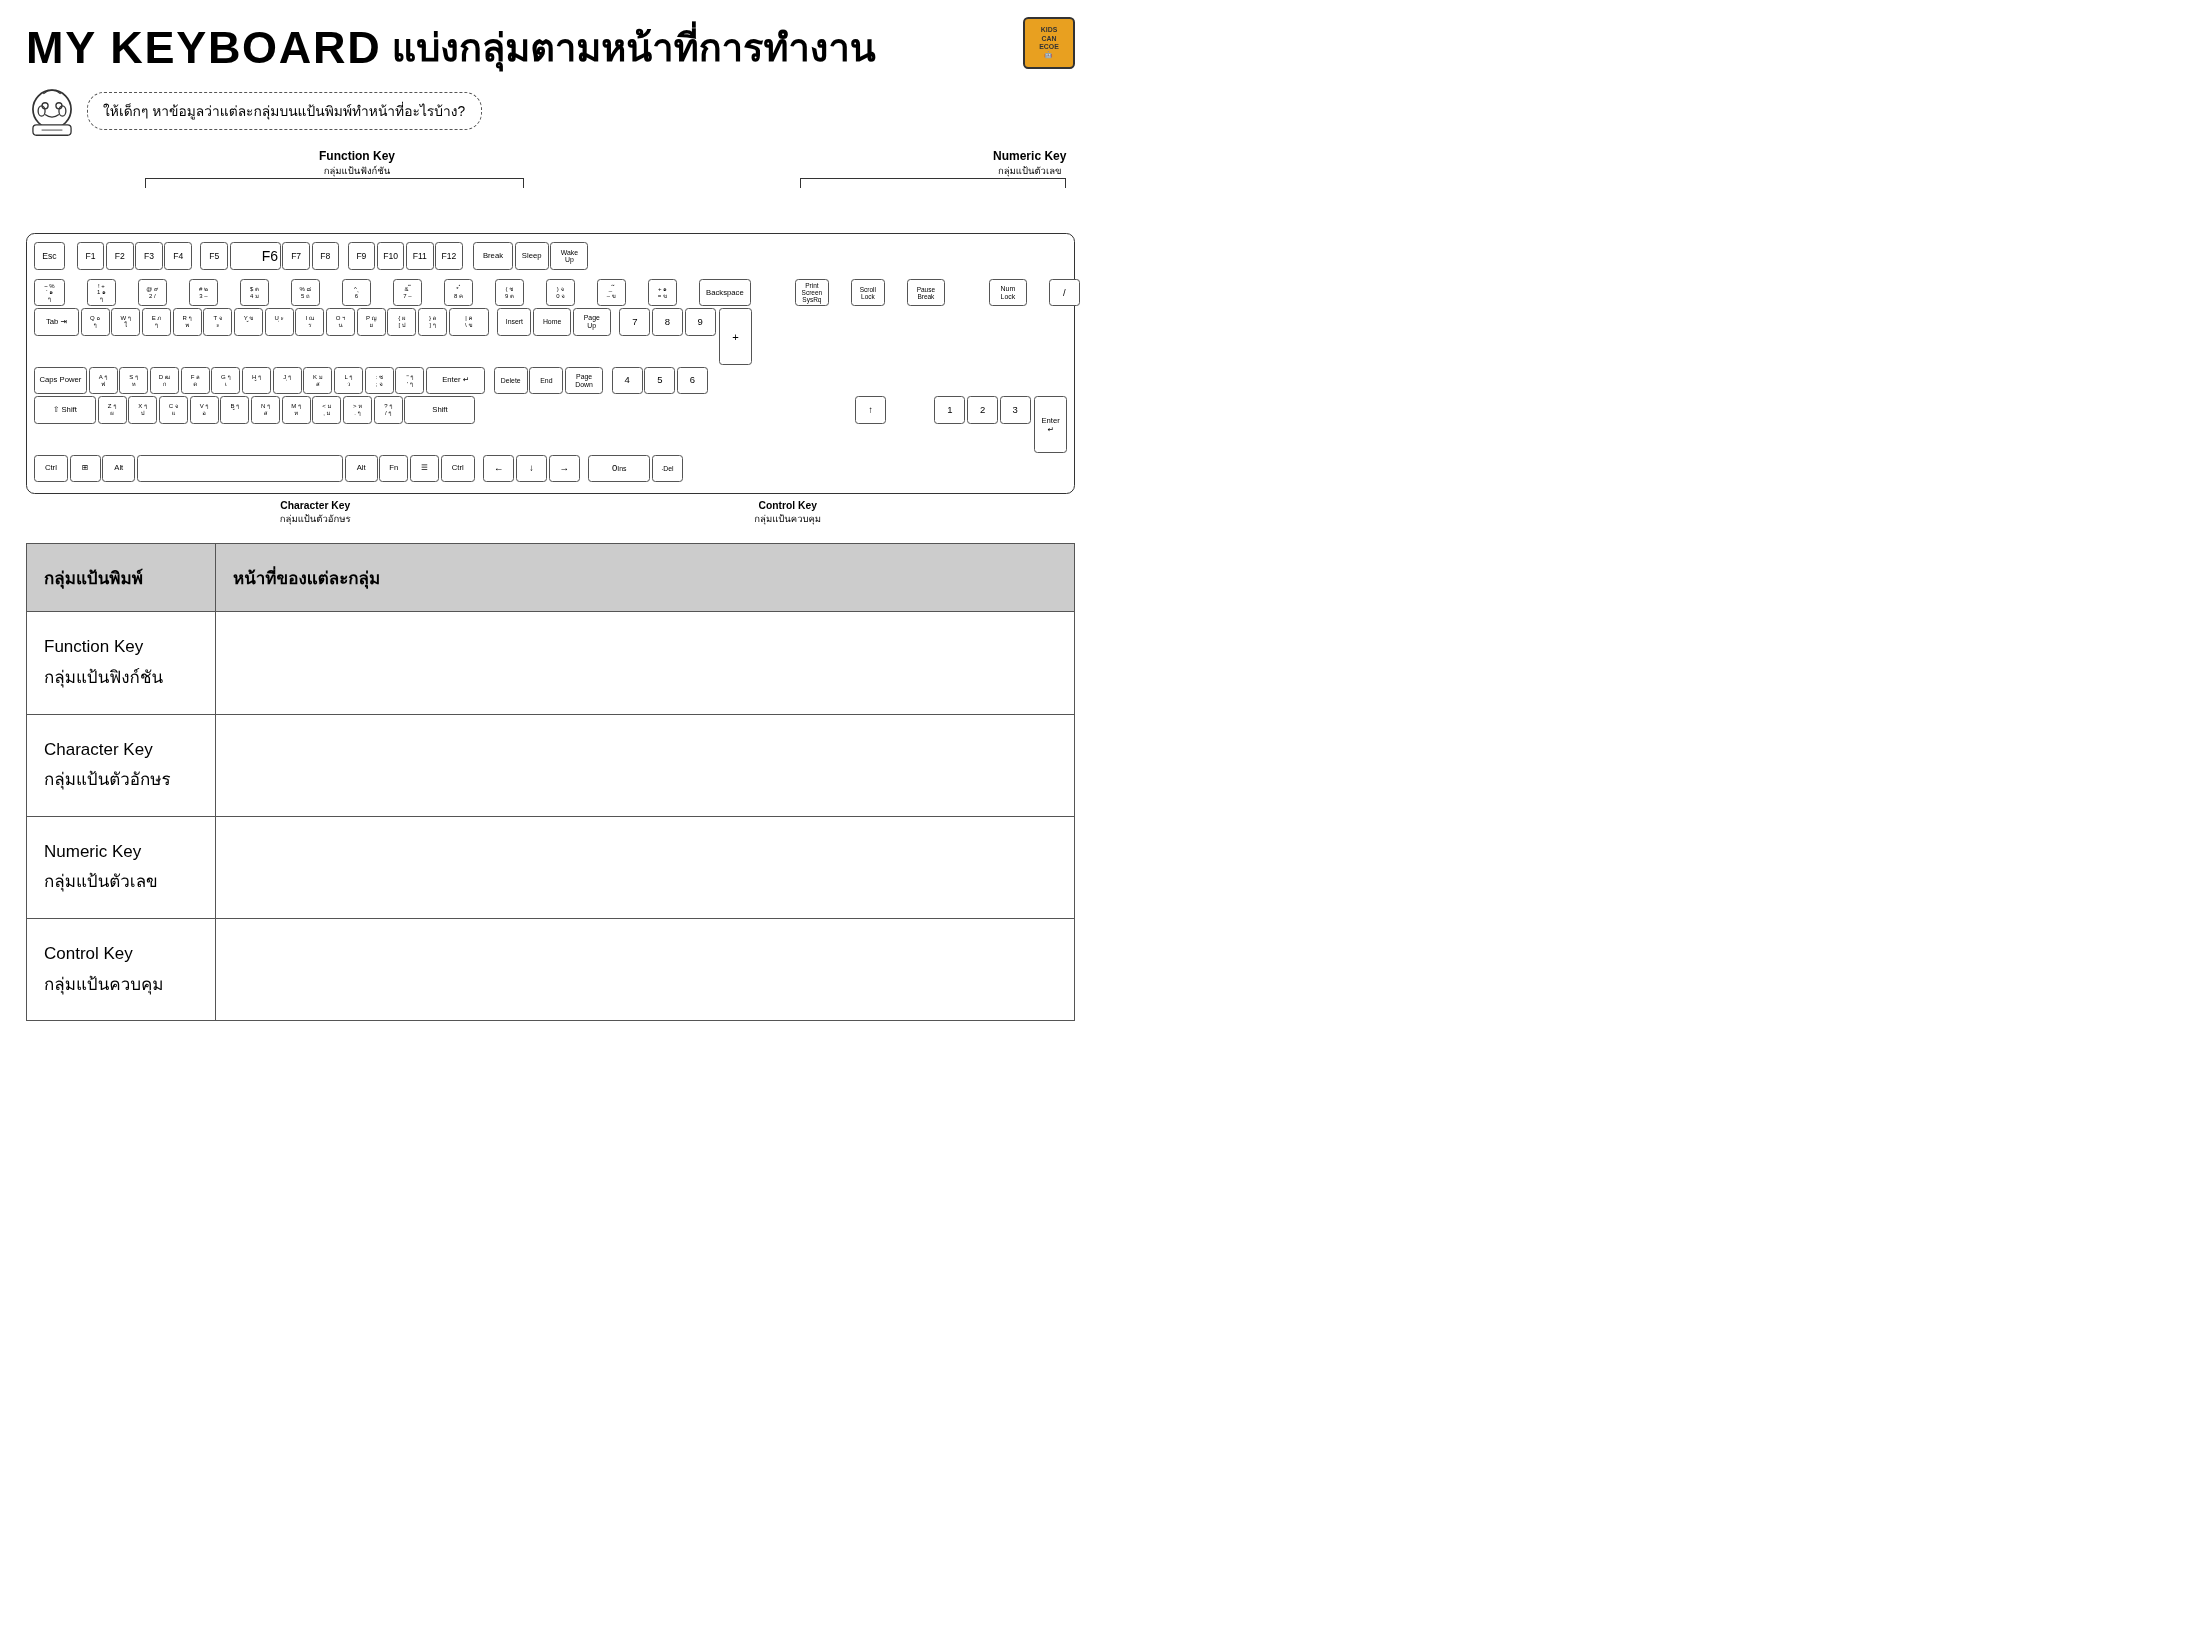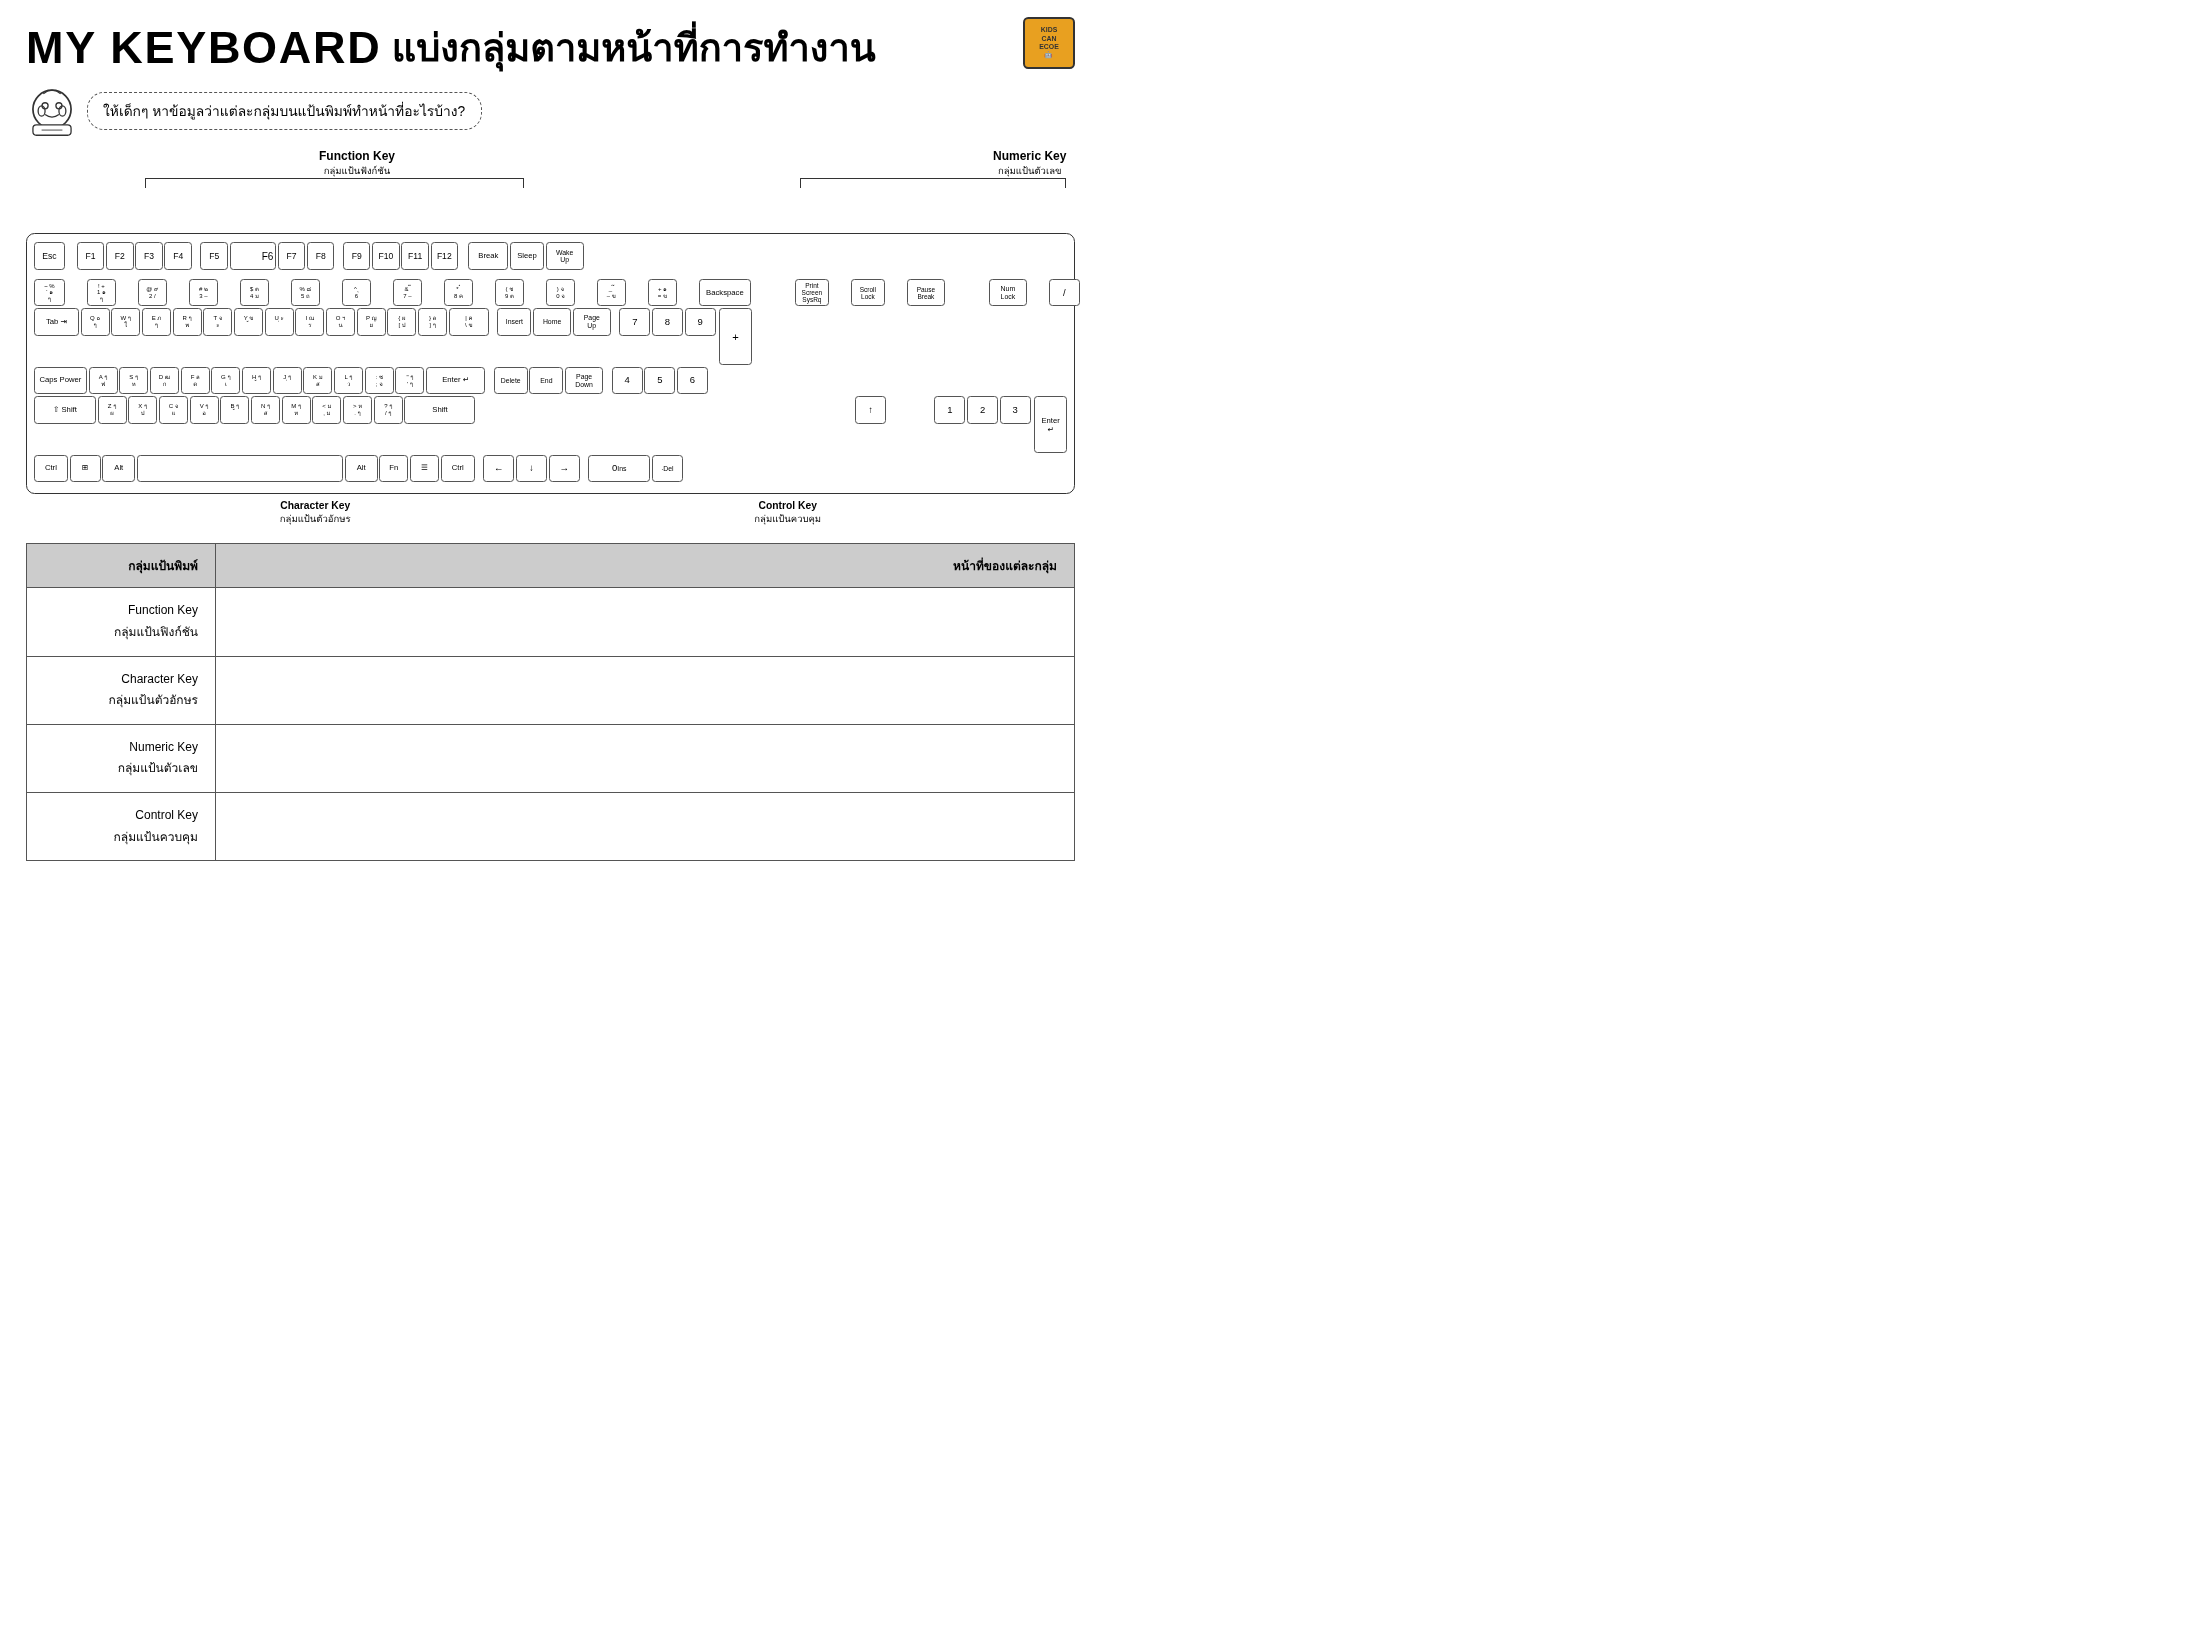--- a/index.html
+++ b/index.html
@@ -122,23 +122,23 @@
     }
 
     
     .info-table {
       width: 100%;
       border-collapse: collapse;
       margin-top: 8.6px;
     }
     .info-table th, .info-table td {
       border: 1.3px solid #555;
-      padding: 12px 17px;
-      text-align: right;
-      font-size: 12px;
+      padding: 20px 17px;
+      text-align: left;
+      font-size: 17px;
     }
     .info-table th {
       background: #ccc;
       font-weight: bold;
     }
     .info-table td:first-child {
       width: 189px;
     }
     .info-table td:last-child {
       background: white;
@@ -236,21 +236,21 @@
 
     <div class="kb-row">
       <div class="key w-esc" style="font-size:8.6px;">Esc</div>
       <div style="width:8.6px;"></div>
       <div class="key w-fn" style="font-size:8.6px;">F1</div>
       <div class="key w-fn" style="font-size:8.6px;">F2</div>
       <div class="key w-fn" style="font-size:8.6px;">F3</div>
       <div class="key w-fn" style="font-size:8.6px;">F4</div>
       <div style="width:5.2px;"></div>
       <div class="key w-fn" style="font-size:8.6px;">F5</div>
-      <div class="key w-fn" style="font-size:10px;padding-left:31px;">F6</div>
+      <div class="key w-fn" style="font-size:14px;padding-left:31px;">F6</div>
       <div class="key w-fn" style="font-size:8.6px;">F7</div>
       <div class="key w-fn" style="font-size:8.6px;">F8</div>
       <div style="width:5.2px;"></div>
       <div class="key w-fn" style="font-size:8.6px;">F9</div>
       <div class="key w-fn" style="font-size:8.6px;">F10</div>
       <div class="key w-fn" style="font-size:8.6px;">F11</div>
       <div class="key w-fn" style="font-size:8.6px;">F12</div>
       <div style="width:6.9px;"></div>
       <div class="key w-power" style="font-size:7.7px;">Break</div>
       <div class="key w-sleep" style="font-size:7.7px;">Sleep</div>

